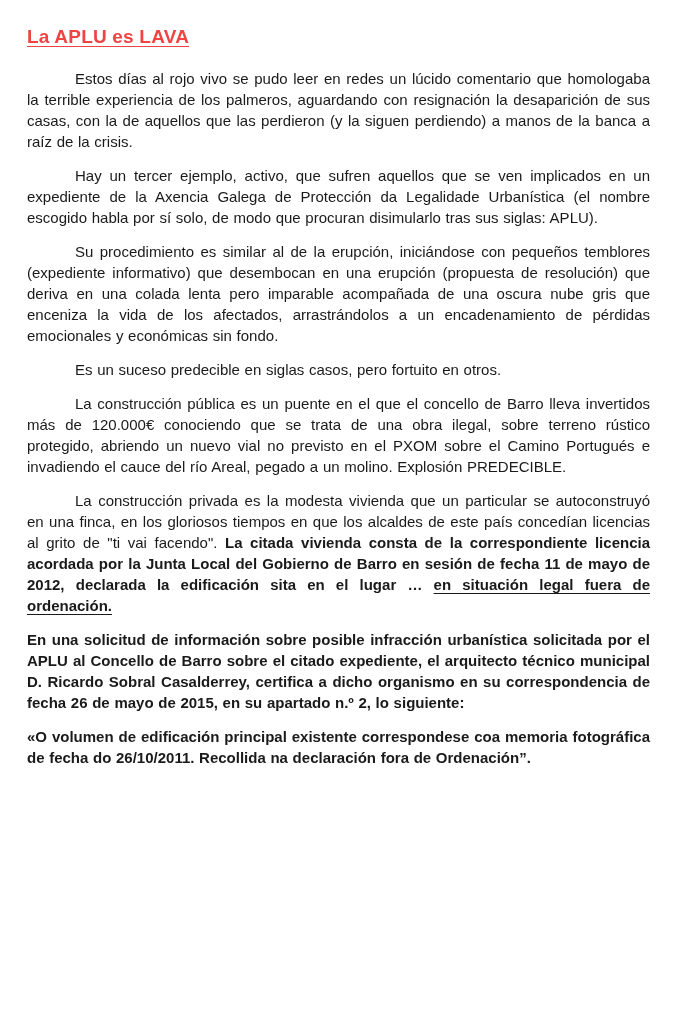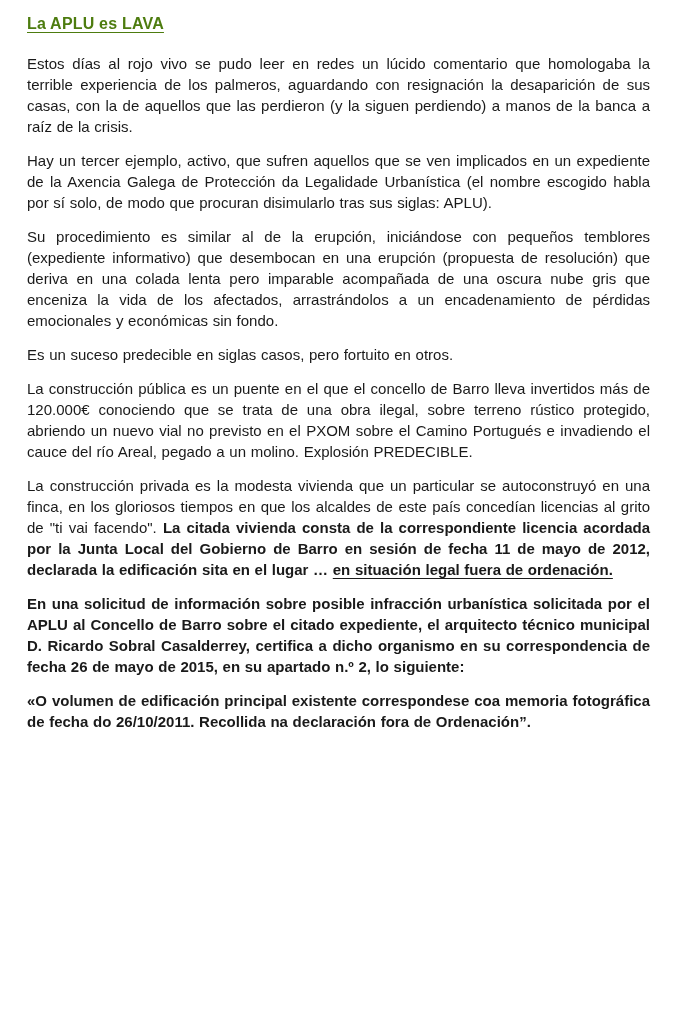--- a/index.html
+++ b/index.html
@@ -14,38 +14,38 @@
     color: #1a1a1a;
   }
   .page {
     width: 676px;
     height: 1023px;
     padding: 11px 26px 0 27px;
     overflow: hidden;
     background: #ffffff;
   }
   .doc-title {
-    font-size: 16px;
+    font-size: 19px;
     font-weight: bold;
     text-decoration: underline;
     text-underline-offset: 3px;
     letter-spacing: 0.2px;
-    margin: 4px 0 20px 0;
-    color: #4d7c0f;
+    margin: 15px 0 20px 0;
+    color: #ef4444;
   }
   .para {
     font-size: 15px;
     line-height: 21px;
     text-align: justify;
     margin: 0 0 13px 0;
     hyphens: manual;
     -webkit-hyphens: manual;
     word-spacing: 0.5px;
   }
-  .run-normal { font-weight: normal; }
+  .run-normal { font-weight: normal; margin-left: 48px; }
   .run-bold { font-weight: bold; }
   .run-bold-underline {
     font-weight: bold;
     text-decoration: underline;
     text-underline-offset: 3px;
   }
 </style>
 </head>
 <body>
 

